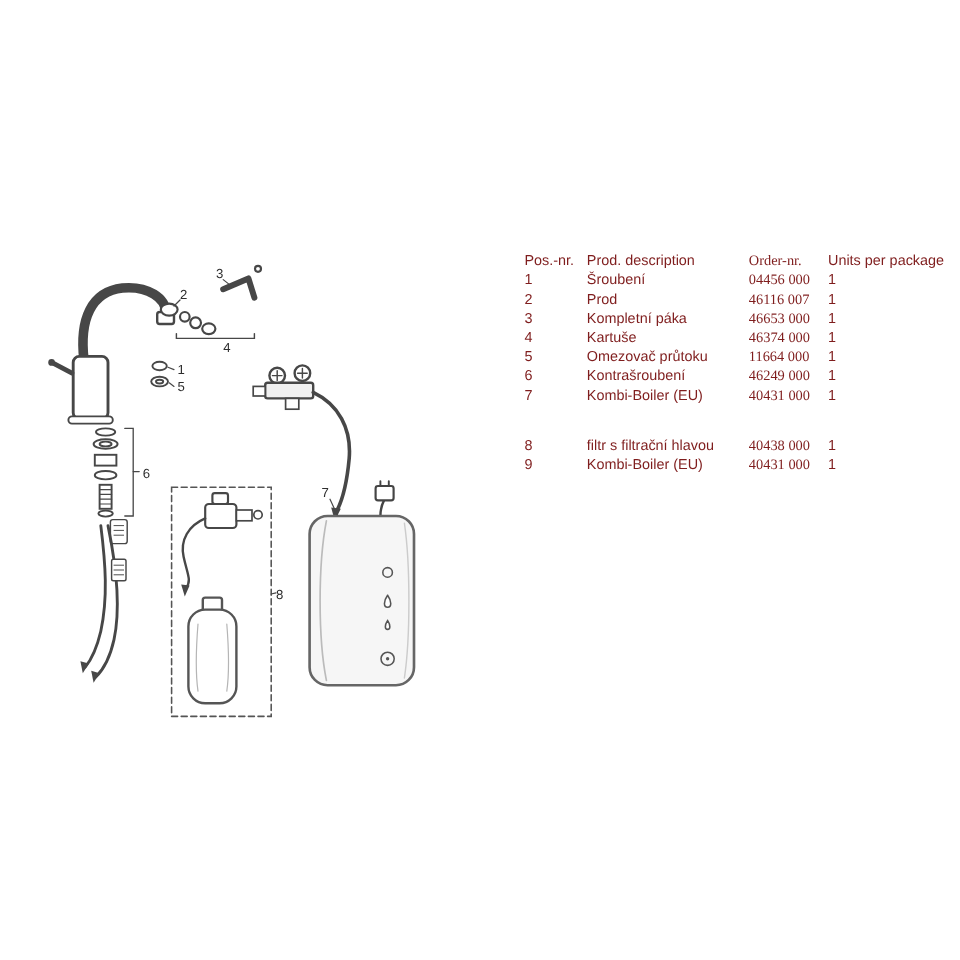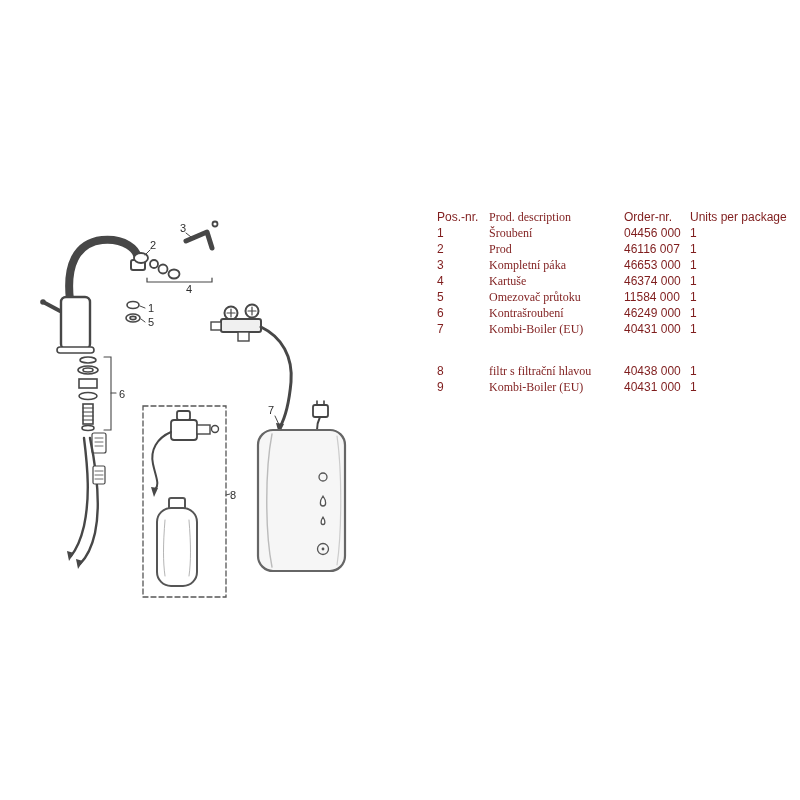--- a/index.html
+++ b/index.html
@@ -20,22 +20,22 @@
     position: absolute;
     left: 437px;
     top: 209px;
     width: 360px;
     font-size: 12px;
     color: #7f1d1d;
   }
   .t-row { display: flex; height: 16px; line-height: 16px; white-space: nowrap; }
   .c { display: inline-block; overflow: visible; }
   .c.pos   { width: 52px; }
-  .c.desc  { width: 135px; font-family: Liberation Serif, serif; }
-  .c.order { width: 66px; }
+  .c.desc  { width: 135px; }
+  .c.order { width: 66px; font-family: Liberation Serif, serif; }
   .c.units { flex: 1; }
   .spacer-lg { height: 18px; }
   .spacer-sm { height: 8px; }
 </style>
 </head>
 <body>
 
 <div class="canvas">
 
   <svg class="diagram" viewBox="0 0 800 800" xmlns="http://www.w3.org/2000/svg">
@@ -189,21 +189,21 @@
     </div>
     <div class="t-row">
       <span class="c pos">4</span>
       <span class="c desc">Kartuše</span>
       <span class="c order">46374 000</span>
       <span class="c units">1</span>
     </div>
     <div class="t-row">
       <span class="c pos">5</span>
       <span class="c desc">Omezovač průtoku</span>
-      <span class="c order">11584 000</span>
+      <span class="c order">11664 000</span>
       <span class="c units">1</span>
     </div>
     <div class="t-row">
       <span class="c pos">6</span>
       <span class="c desc">Kontrašroubení</span>
       <span class="c order">46249 000</span>
       <span class="c units">1</span>
     </div>
     <div class="t-row">
       <span class="c pos">7</span>

